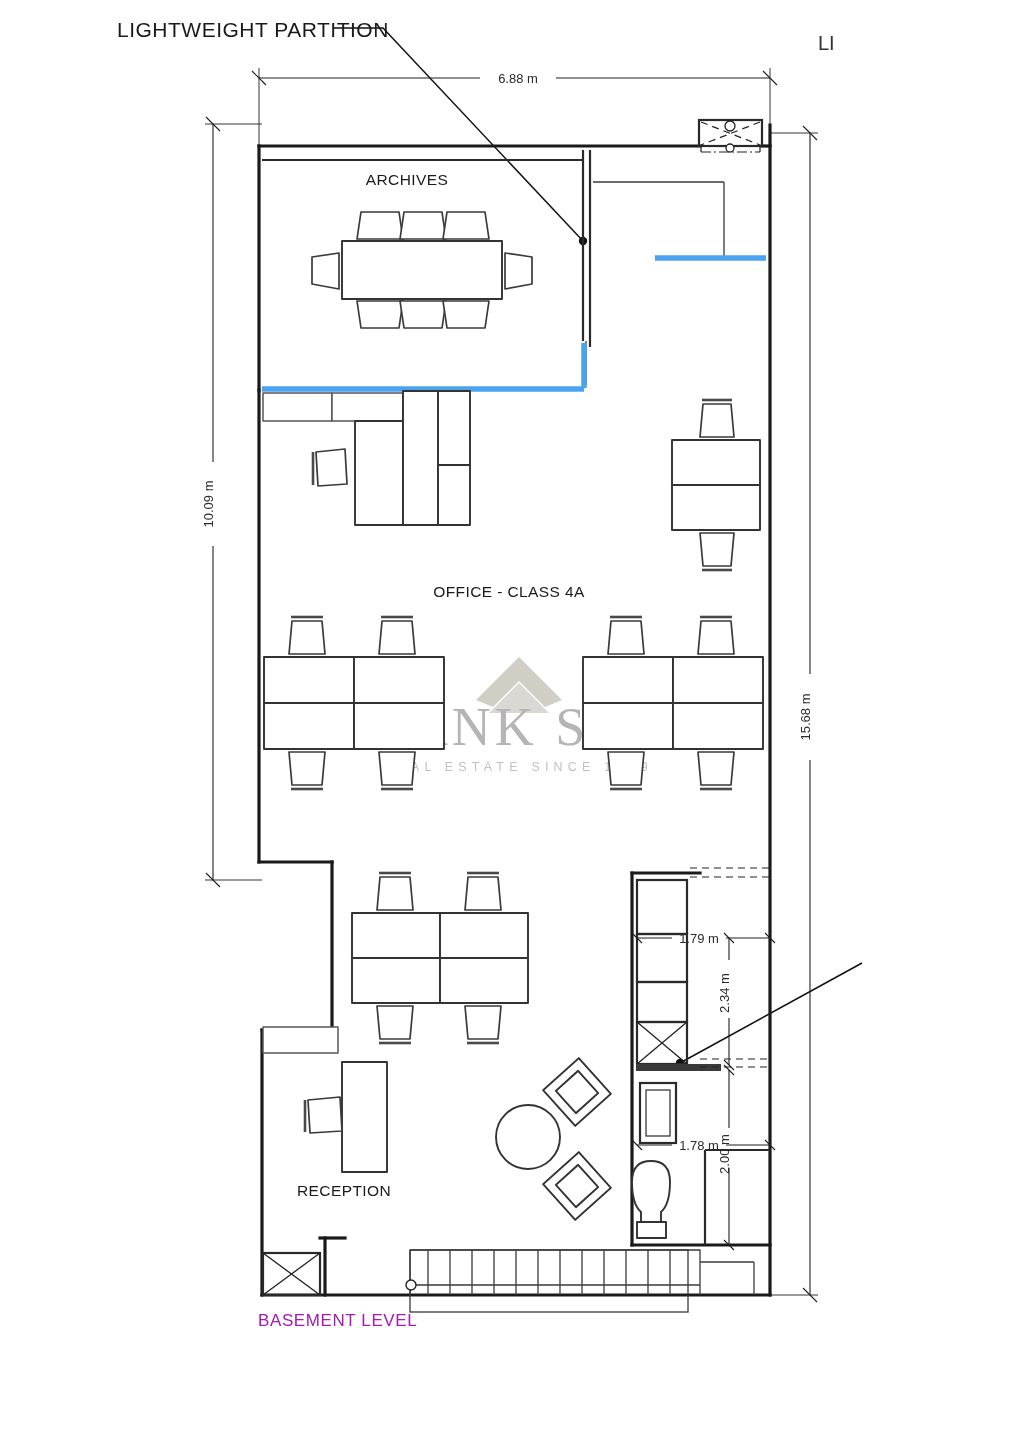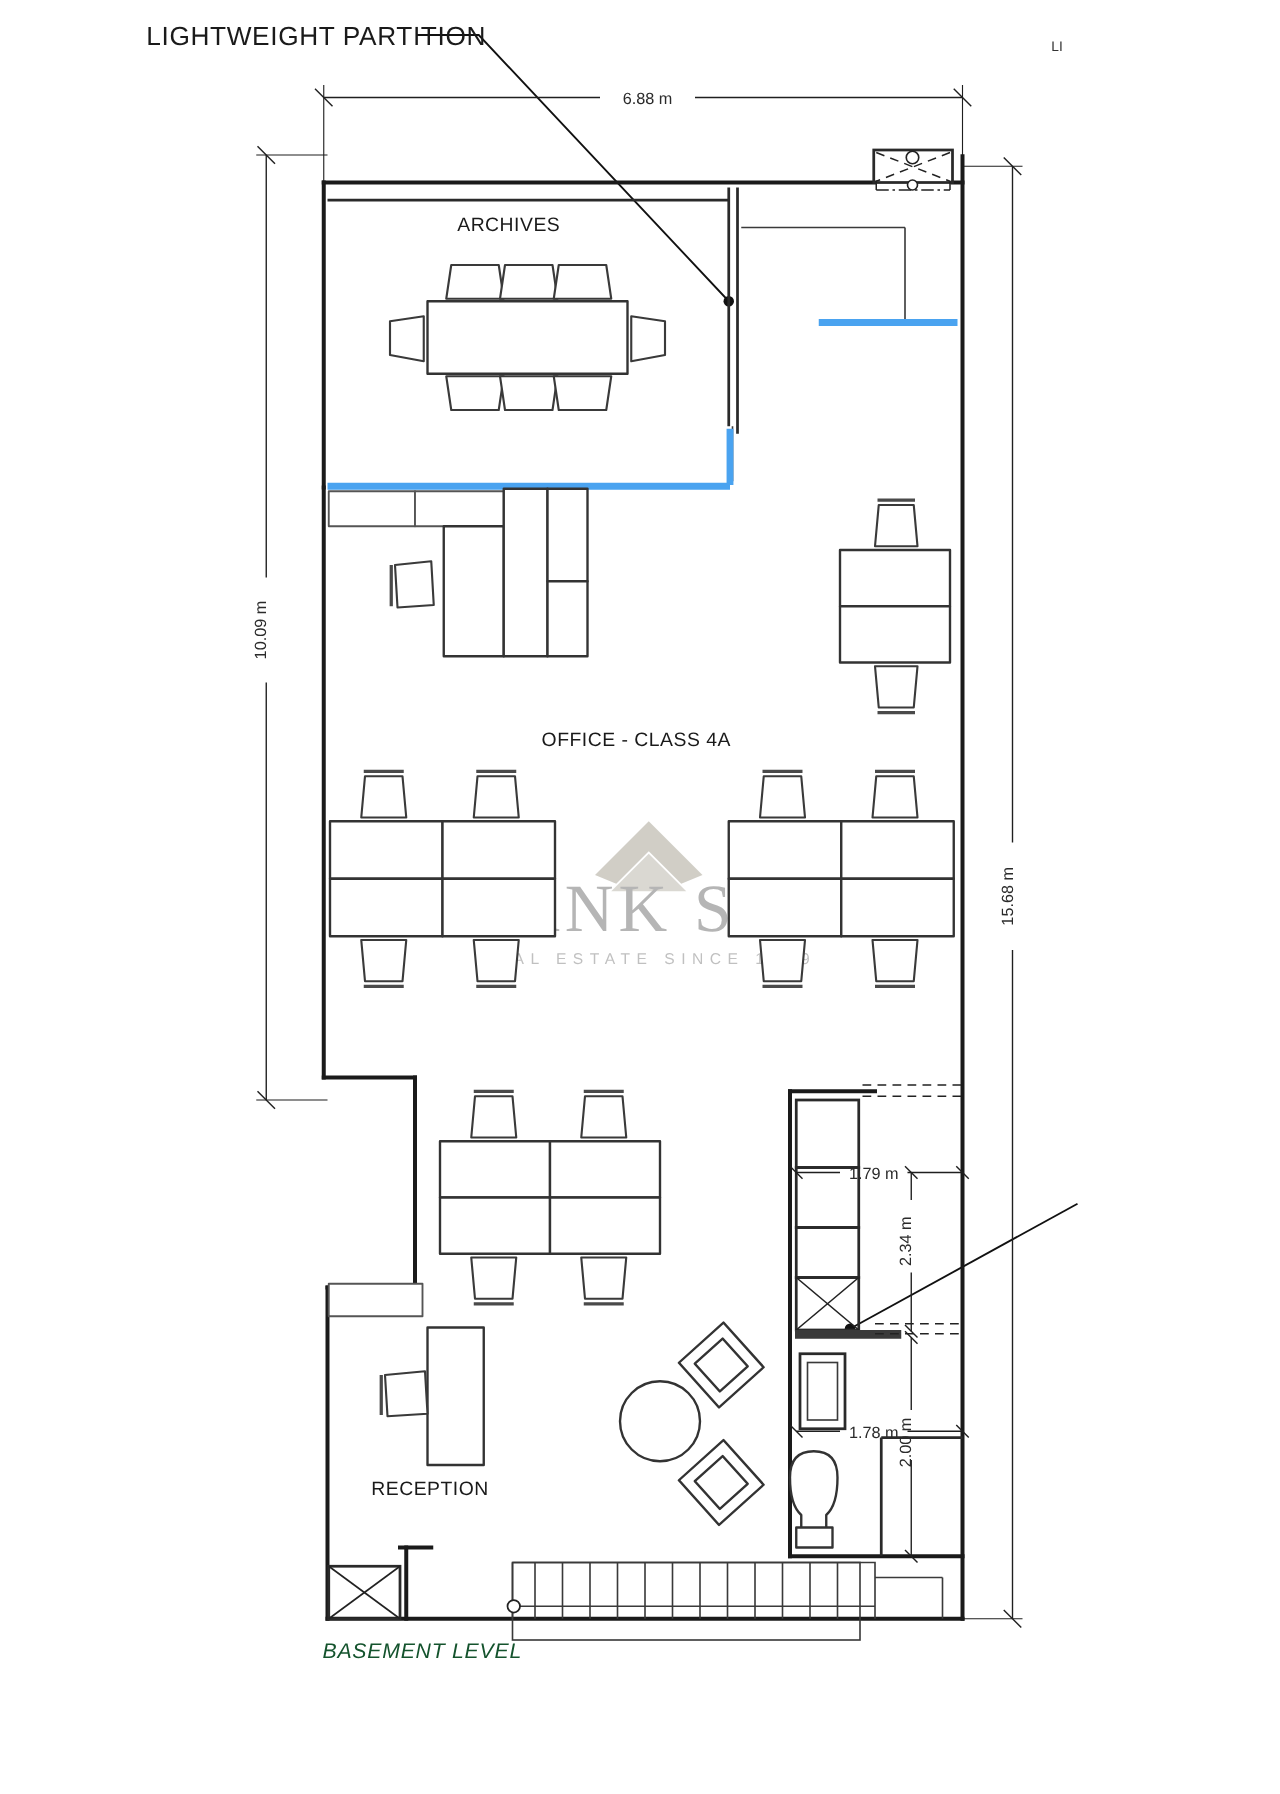--- a/index.html
+++ b/index.html
@@ -488,17 +488,17 @@
       <path class="hatch" d="M263 1253 L320 1295"></path>
       <path class="hatch" d="M320 1253 L263 1295"></path>
       <path class="wall-thick" d="M325 1238 L325 1295"></path>
       <path class="wall-thick" d="M320 1238 L345 1238"></path>
     </g>
 
   </svg>
 
   <div style="position:absolute;left:117px;top:18px;font-size:21px;letter-spacing:0.5px;color:#1a1a1a;">LIGHTWEIGHT PARTITION</div>
 
-  <div style="position:absolute;left:841px;top:32px;font-size:11px;color:#333;">LI</div>
-
-  <div style="position:absolute;left:258px;top:1311px;font-size:17px;letter-spacing:0.6px;color:#14532d;font-style:italic;">BASEMENT LEVEL</div>
+  <div style="position:absolute;left:818px;top:32px;font-size:20px;color:#333;">LI</div>
+
+  <div style="position:absolute;left:258px;top:1311px;font-size:17px;letter-spacing:0.6px;color:#a21caf;">BASEMENT LEVEL</div>
 
 </div>
 
 </body></html>

